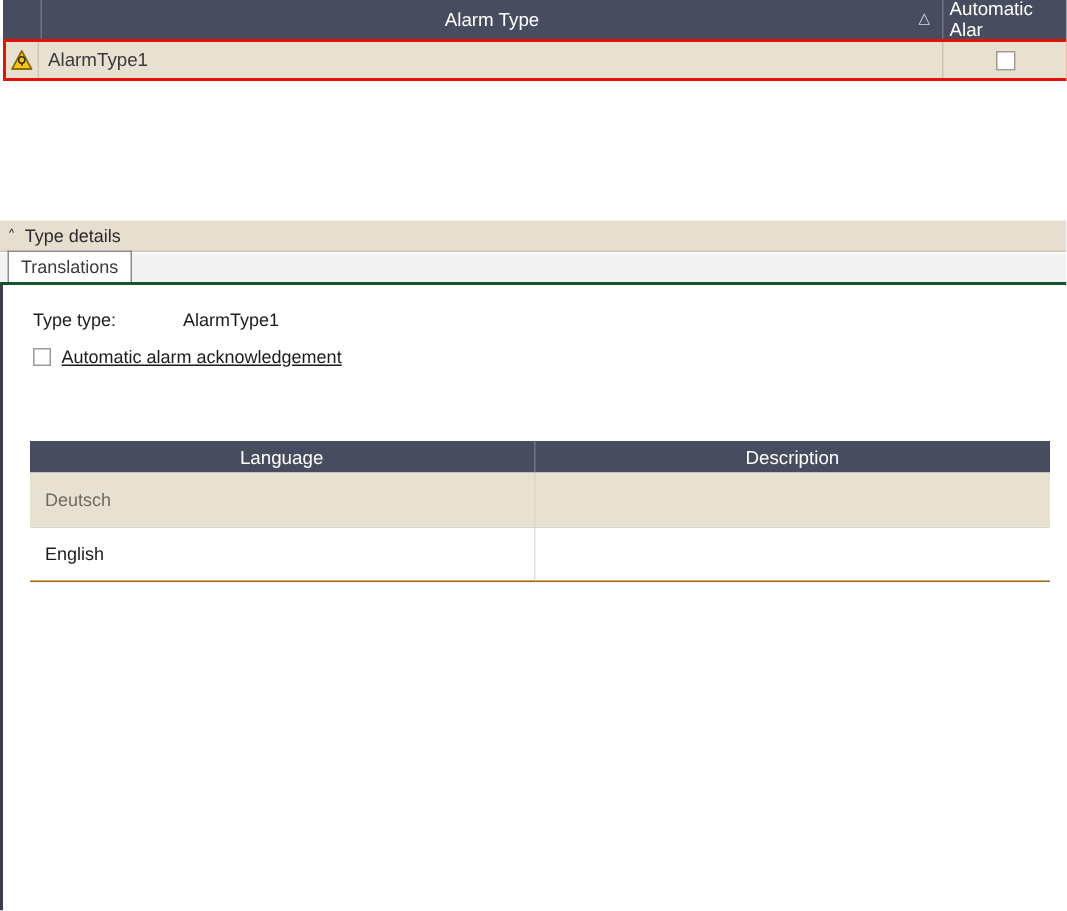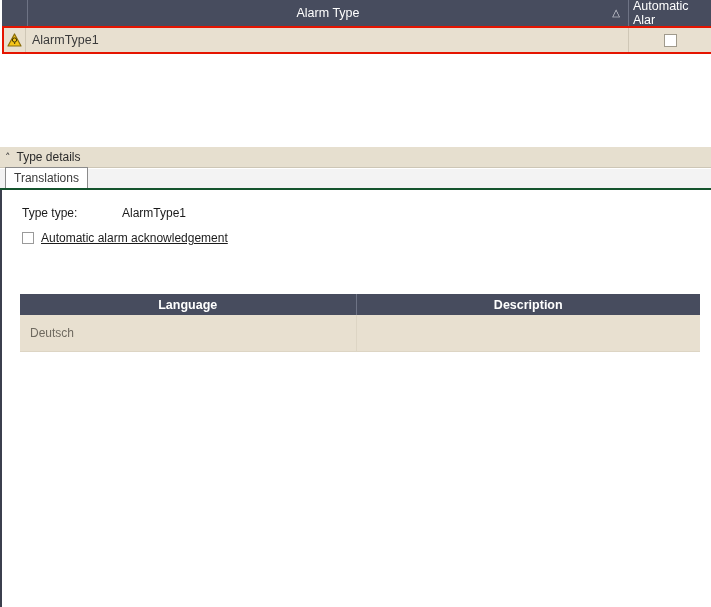--- a/index.html
+++ b/index.html
@@ -236,21 +236,21 @@
     position: absolute;
     left: 18px;
     top: 104px;
     width: 680px;
     border-collapse: collapse;
     table-layout: fixed;
   }
   .tr-table th {
     background: #474c5e;
     color: #ffffff;
-    font-weight: bold;
+    font-weight: normal;
     font-size: 12.5px;
     height: 21px;
     text-align: center;
     border-right: 1px solid #6e7385;
     box-sizing: border-box;
   }
   .tr-table th:last-child { border-right: none; }
   .tr-table td {
     height: 36px;
     font-size: 12px;
@@ -342,17 +342,21 @@
         <tr>
           <th>Language</th>
           <th>Description</th>
         </tr>
       </thead>
       <tbody>
         <tr class="row-selected">
           <td>Deutsch</td>
           <td></td>
         </tr>
+        <tr class="row-normal">
+          <td>English</td>
+          <td></td>
+        </tr>
       </tbody>
     </table>
 
   </div>
 </div>
 
 </body></html>

